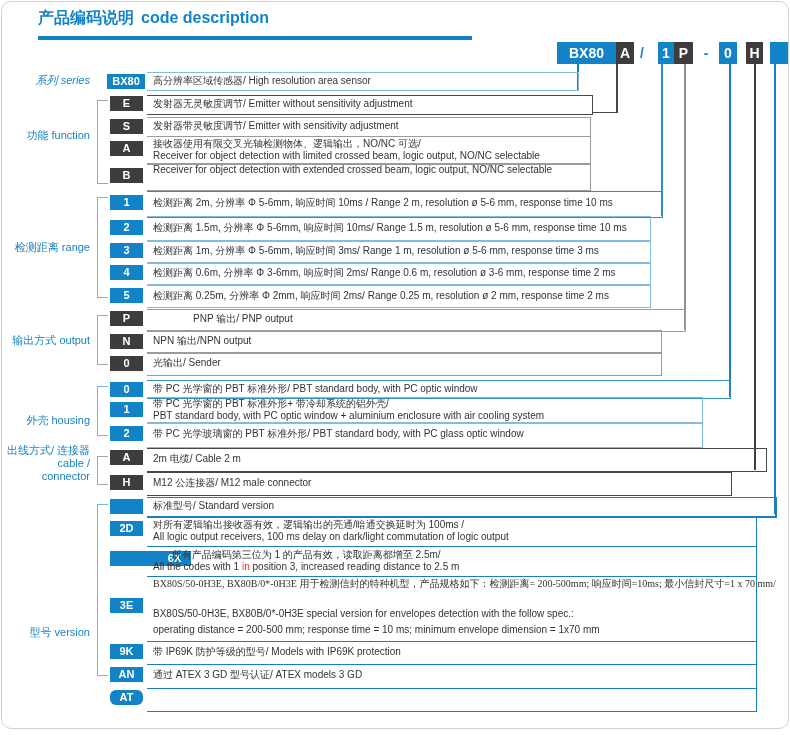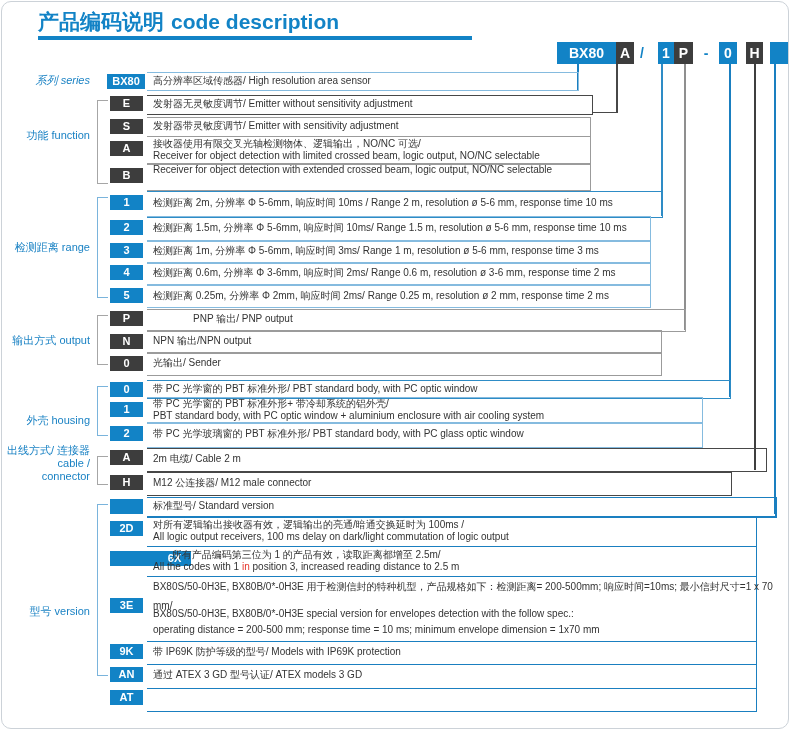--- a/index.html
+++ b/index.html
@@ -1,20 +1,20 @@
 <!DOCTYPE html>
 <html><head>
 <meta charset="utf-8">
 <style>
   html,body{margin:0;padding:0;background:#fff;}
   .canvas{position:relative;width:790px;height:735px;background:#ffffff;overflow:hidden;
           font-family:"Liberation Sans","DejaVu Sans",sans-serif;}
   .frame{position:absolute;left:1px;top:1px;width:786px;height:726px;
          border:1px solid #ccd2d8;border-radius:10px;}
-  .title{position:absolute;left:38px;top:8px;font-size:21px;font-weight:bold;color:#1283c6;white-space:nowrap;}
+  .title{position:absolute;left:38px;top:8px;font-size:16px;font-weight:bold;color:#1283c6;white-space:nowrap;}
   .title .en{margin-left:7px;}
   .rule{position:absolute;left:38px;top:36px;width:434px;height:4px;background:#1283c6;}
 
   
   .hbox{position:absolute;top:42px;height:22px;line-height:22px;text-align:center;
         color:#fff;font-weight:bold;font-size:14px;}
   .hbox.blue{background:#1283c6;} .hbox.dark{background:#3d3d3d;}
   .hsep{position:absolute;top:42px;height:22px;line-height:22px;color:#1283c6;
         font-weight:bold;font-size:14px;text-align:center;}
 
@@ -37,21 +37,21 @@
   .rowbox{position:absolute;left:147px;border-style:solid;border-width:1px;border-left:none;}
   .bd-blue {border-color:#2e8cc6;}
   .bd-lblue{border-color:#85bbdf;}
   .bd-vblue{border-color:#1a7fc0;}
   .bd-dark {border-color:#474747;}
   .bd-gray {border-color:#9b9b9b;}
   .rowbox.std{border-width:1px 2px 2px 0;}
 
   
   .desc{position:absolute;left:153px;font-size:10px;line-height:12px;color:#333;white-space:nowrap;}
-  .desc.wrap{white-space:normal;line-height:19px;}
+  .desc.wrap{white-space:normal;line-height:13px;font-family:Liberation Serif, serif;}
   .red{color:#e53228;}
 </style>
 </head>
 <body>
 
 <div class="canvas">
   <div class="frame"></div>
 
   <div class="title">
     <span>产品编码说明</span><span class="en">code description</span>
@@ -99,21 +99,21 @@
   <div class="slabel" style="top:74px;font-style:italic;">系列 series</div>
   <div class="slabel" style="top:129px;">功能 function</div>
   <div class="slabel" style="top:241px;">检测距离 range</div>
   <div class="slabel" style="top:334px;">输出方式 output</div>
   <div class="slabel" style="top:414px;">外壳 housing</div>
   <div class="slabel" style="top:444px;">
     <div>出线方式/ 连接器</div>
     <div>cable /</div>
     <div>connector</div>
   </div>
-  <div class="slabel" style="top:605px;">型号 version</div>
+  <div class="slabel" style="top:626px;">型号 version</div>
 
   <div class="rowbox bd-lblue" style="top:72px;width:431px;height:17px;"></div>
   <div class="code blue wide" style="top:74px;">BX80</div>
   <div class="desc" style="top:75px;">高分辨率区域传感器/ High resolution area sensor</div>
 
   <div class="rowbox bd-dark" style="top:95px;width:445px;height:18px;"></div>
   <div class="code dark" style="top:96px;">E</div>
   <div class="desc" style="top:98px;">发射器无灵敏度调节/ Emitter without sensitivity adjustment</div>
 
   <div class="rowbox bd-gray" style="top:117px;width:443px;height:18px;"></div>
@@ -214,14 +214,14 @@
 
   <div class="rowbox bd-vblue" style="top:641px;width:609px;height:22px;"></div>
   <div class="code blue" style="top:644px;">9K</div>
   <div class="desc" style="top:646px;">带 IP69K 防护等级的型号/ Models with IP69K protection</div>
 
   <div class="rowbox bd-vblue" style="top:664px;width:609px;height:23px;"></div>
   <div class="code blue" style="top:667px;">AN</div>
   <div class="desc" style="top:669px;">通过 ATEX 3 GD 型号认证/ ATEX models 3 GD</div>
 
   <div class="rowbox bd-vblue" style="top:688px;width:609px;height:22px;"></div>
-  <div class="code blue" style="top:690px;">AT</div>
+  <div class="code blue" style="top:690px;border-radius:6px;">AT</div>
 </div>
 
 </body></html>

